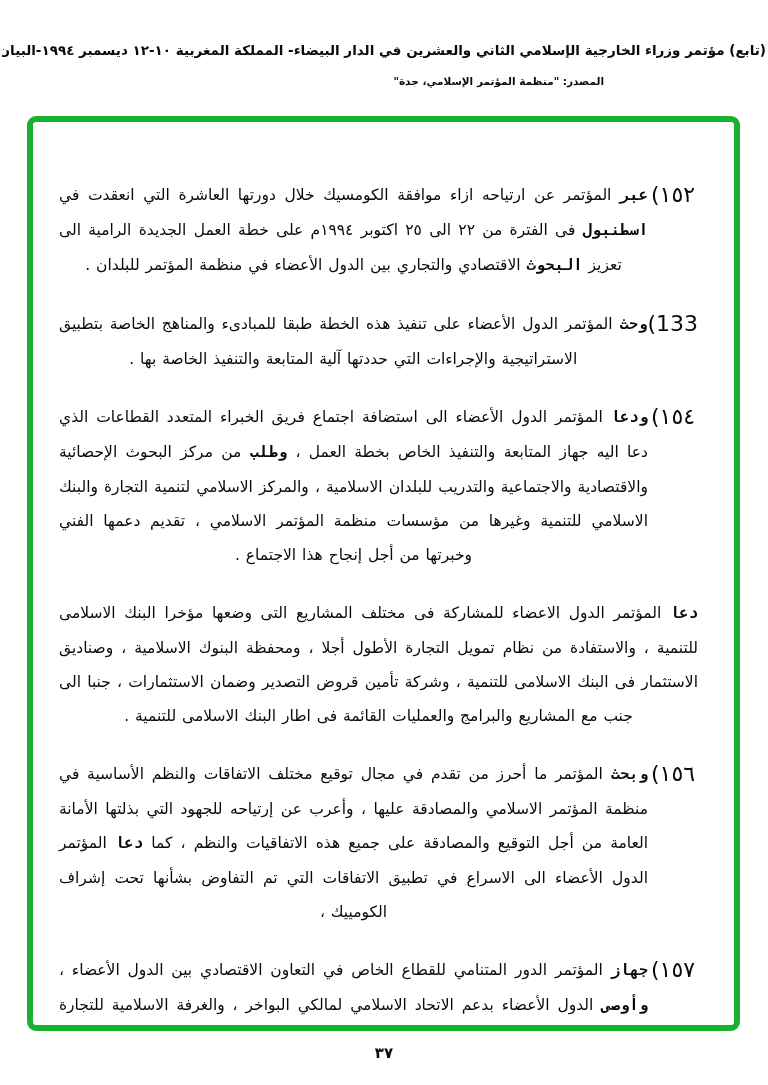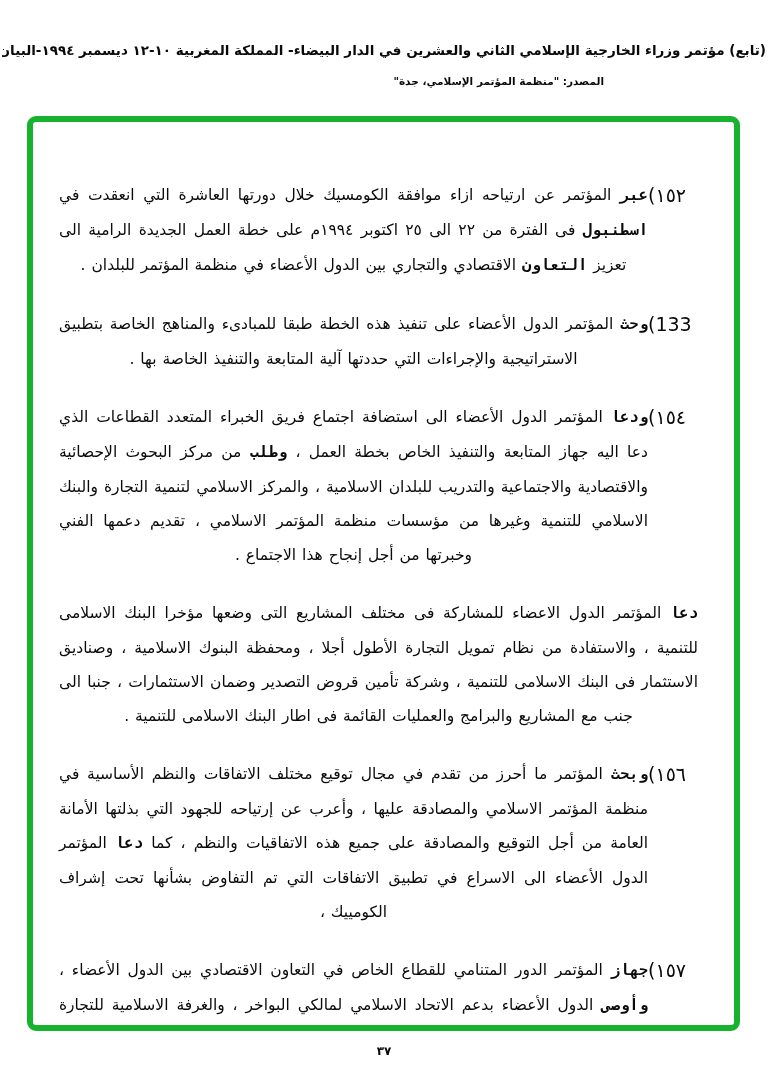--- a/index.html
+++ b/index.html
@@ -54,59 +54,59 @@
     direction: rtl;
     overflow: hidden;
   }
   .para {
     display: flex;
     direction: rtl;
     margin-bottom: 24px;
   }
   .para-num {
     flex: 0 0 50px;
-    font-size: 19px;
+    font-size: 22px;
     line-height: 34px;
-    text-align: left;
+    text-align: center;
     white-space: nowrap;
   }
   .para-text {
     flex: 1;
     font-size: 15.5px;
     line-height: 34px;
     text-align: justify;
     text-align-last: center;
     -moz-text-align-last: center;
     word-spacing: 1px;
   }
   .para-text .b { font-weight: bold; font-family: Liberation Mono, monospace; }
   .page-number {
     position: absolute;
     top: 1044px;
     left: 0;
     right: 0;
     text-align: center;
-    font-size: 12px;
+    font-size: 15px;
     font-weight: bold;
     direction: rtl;
   }
 </style>
 </head>
 <body style="background: rgb(255, 255, 255); color: rgb(10, 10, 10);">
 
 <div class="header-title">(تابع) مؤتمر وزراء الخارجية الإسلامي الثاني والعشرين في الدار البيضاء- المملكة المغربية ١٠-١٢ ديسمبر ١٩٩٤-البيان الختامي</div>
 
 <div class="header-source">المصدر: "منظمة المؤتمر الإسلامي، جدة"</div>
 
 <div class="green-box" style="border-color: rgb(23, 178, 46);"></div>
 
 <div class="content">
     <div class="para">
       <div class="para-num">١٥٢)</div>
-      <div class="para-text"><span class="b">عبر</span><span> المؤتمر عن ارتياحه ازاء موافقة الكومسيك خلال دورتها العاشرة التي انعقدت في </span><span class="b">اسطنبول</span><span> فى الفترة من ٢٢ الى ٢٥ اكتوبر ١٩٩٤م على خطة العمل الجديدة الرامية الى تعزيز </span><span class="b">التعاون</span><span> الاقتصادي والتجاري بين الدول الأعضاء في منظمة المؤتمر للبلدان .</span></div>
+      <div class="para-text"><span class="b">عبر</span><span> المؤتمر عن ارتياحه ازاء موافقة الكومسيك خلال دورتها العاشرة التي انعقدت في </span><span class="b">اسطنبول</span><span> فى الفترة من ٢٢ الى ٢٥ اكتوبر ١٩٩٤م على خطة العمل الجديدة الرامية الى تعزيز </span><span class="b">البحوث</span><span> الاقتصادي والتجاري بين الدول الأعضاء في منظمة المؤتمر للبلدان .</span></div>
     </div>
     <div class="para">
       <div class="para-num">133)</div>
       <div class="para-text"><span class="b">وحث</span><span> المؤتمر الدول الأعضاء على تنفيذ هذه الخطة طبقا للمبادىء والمناهج الخاصة بتطبيق الاستراتيجية والإجراءات التي حددتها آلية المتابعة والتنفيذ الخاصة بها .</span></div>
     </div>
     <div class="para">
       <div class="para-num">١٥٤)</div>
       <div class="para-text"><span class="b">ودعا</span><span> المؤتمر الدول الأعضاء الى استضافة اجتماع فريق الخبراء المتعدد القطاعات الذي دعا اليه جهاز المتابعة والتنفيذ الخاص بخطة العمل ، </span><span class="b">وطلب</span><span> من مركز البحوث الإحصائية والاقتصادية والاجتماعية والتدريب للبلدان الاسلامية ، والمركز الاسلامي لتنمية التجارة والبنك الاسلامي للتنمية وغيرها من مؤسسات منظمة المؤتمر الاسلامي ، تقديم دعمها الفني وخبرتها من أجل إنجاح هذا الاجتماع .</span></div>
     </div>
     <div class="para">

